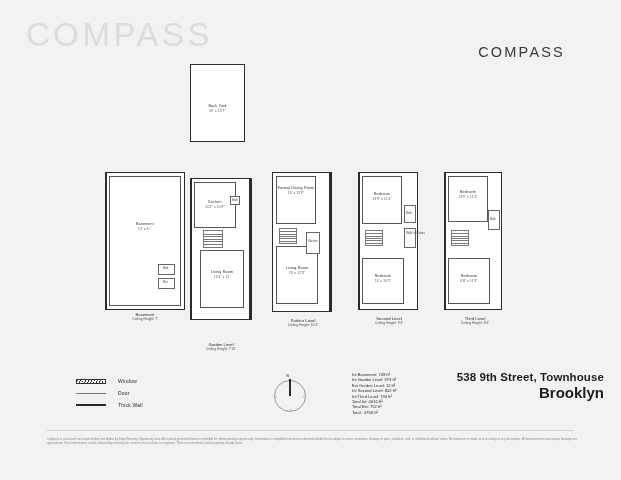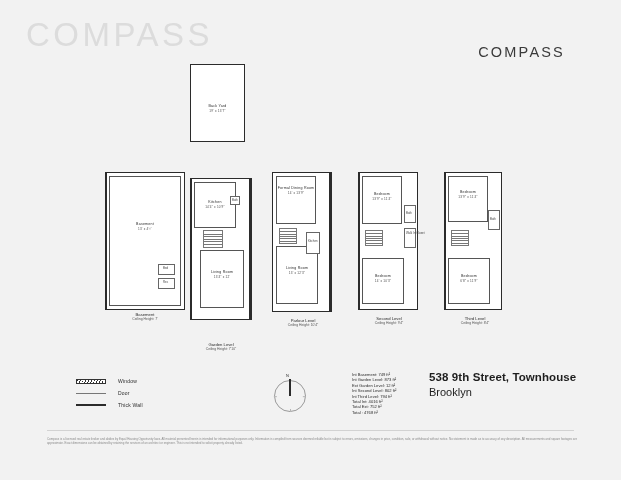--- a/index.html
+++ b/index.html
@@ -173,34 +173,35 @@
     left: 352px;
     top: 372px;
     font-size: 4.1px;
     line-height: 5.4px;
     color: #2b2b2b;
     white-space: nowrap;
   }
   
   .address {
     position: absolute;
-    left: 429px;
+    left: 414px;
     top: 370px;
     width: 190px;
+    text-align: right;
   }
   .addr-line1 {
     font-size: 11.5px;
     font-weight: 700;
     color: #1e1e1e;
     letter-spacing: 0.1px;
     line-height: 15px;
   }
   .addr-line2 {
-    font-size: 11px;
-    font-weight: 400;
+    font-size: 15px;
+    font-weight: 700;
     color: #1e1e1e;
     line-height: 15px;
   }
   .addr-beds {
     margin-top: 9px;
     font-size: 8px;
     color: #2b2b2b;
     letter-spacing: 0.2px;
   }
   .divider {

